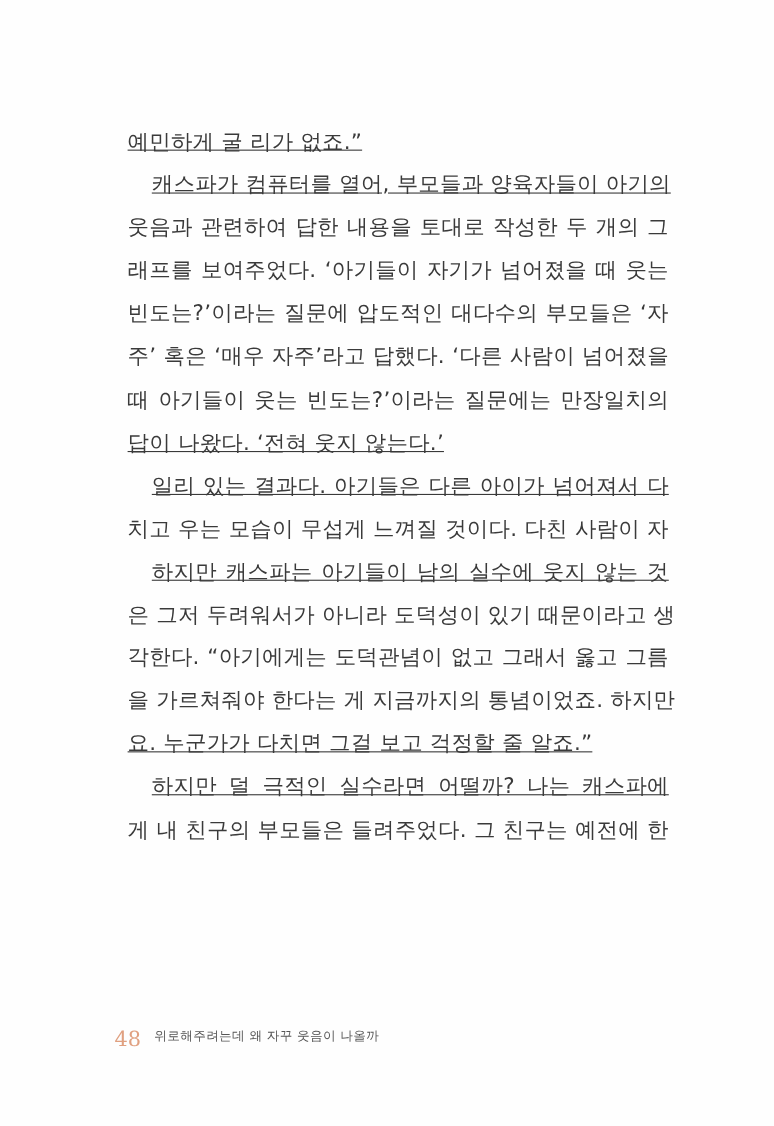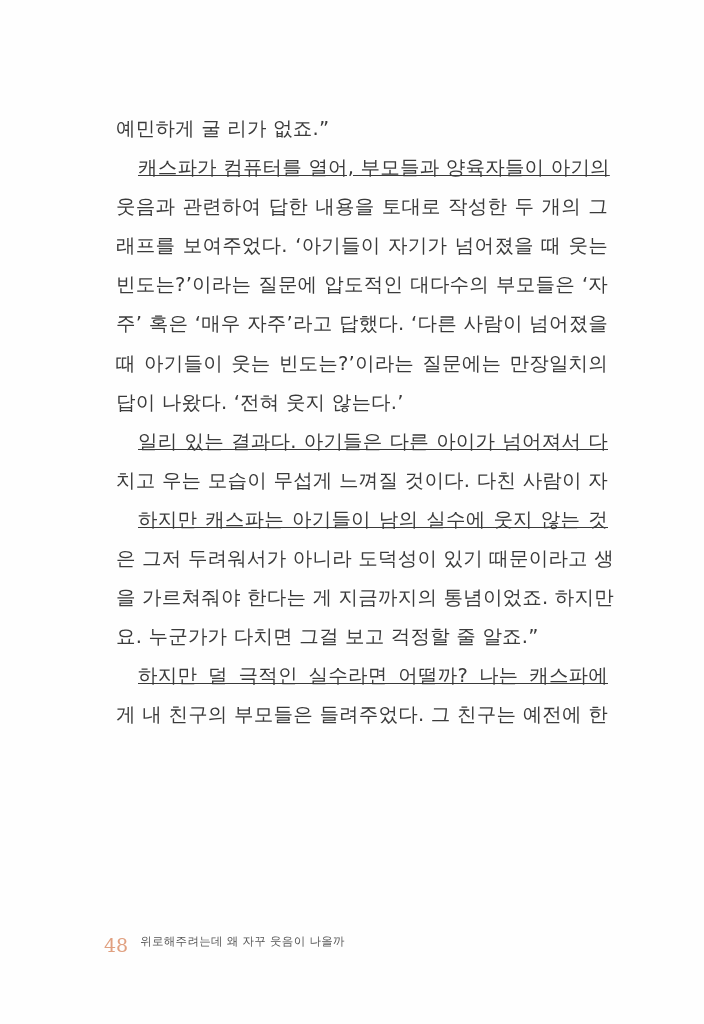--- a/index.html
+++ b/index.html
@@ -33,20 +33,21 @@
       line-height: 39.1px;
       font-size: 19.5px;
       letter-spacing: 0.2px;
       white-space: nowrap;
       text-align: justify;
       text-align-last: justify;
       color: #3a3a3a;
     }
     .line.last {
       text-align-last: left;
+      text-decoration: underline;
     }
     .line.indent {
       padding-left: 22px;
       box-sizing: border-box;
       text-decoration: underline;
     }
     .footer {
       position: absolute;
       left: 104px;
       top: 934px;
@@ -76,20 +77,21 @@
     <span class="line">웃음과 관련하여 답한 내용을 토대로 작성한 두 개의 그</span>
     <span class="line">래프를 보여주었다. ‘아기들이 자기가 넘어졌을 때 웃는</span>
     <span class="line">빈도는?’이라는 질문에 압도적인 대다수의 부모들은 ‘자</span>
     <span class="line">주’ 혹은 ‘매우 자주’라고 답했다. ‘다른 사람이 넘어졌을</span>
     <span class="line">때 아기들이 웃는 빈도는?’이라는 질문에는 만장일치의</span>
     <span class="line last">답이 나왔다. ‘전혀 웃지 않는다.’</span>
     <span class="line indent">일리 있는 결과다. 아기들은 다른 아이가 넘어져서 다</span>
     <span class="line">치고 우는 모습이 무섭게 느껴질 것이다. 다친 사람이 자</span>
     <span class="line indent">하지만 캐스파는 아기들이 남의 실수에 웃지 않는 것</span>
     <span class="line">은 그저 두려워서가 아니라 도덕성이 있기 때문이라고 생</span>
+    <span class="line">각한다. “아기에게는 도덕관념이 없고 그래서 옳고 그름</span>
     <span class="line">을 가르쳐줘야 한다는 게 지금까지의 통념이었죠. 하지만</span>
     <span class="line last">요. 누군가가 다치면 그걸 보고 걱정할 줄 알죠.”</span>
     <span class="line indent">하지만 덜 극적인 실수라면 어떨까? 나는 캐스파에</span>
     <span class="line">게 내 친구의 부모들은 들려주었다. 그 친구는 예전에 한</span>
   </div>
 
   <div class="footer">
     <span class="page-number">48</span>
     <span class="running-title">위로해주려는데 왜 자꾸 웃음이 나올까</span>
   </div>

